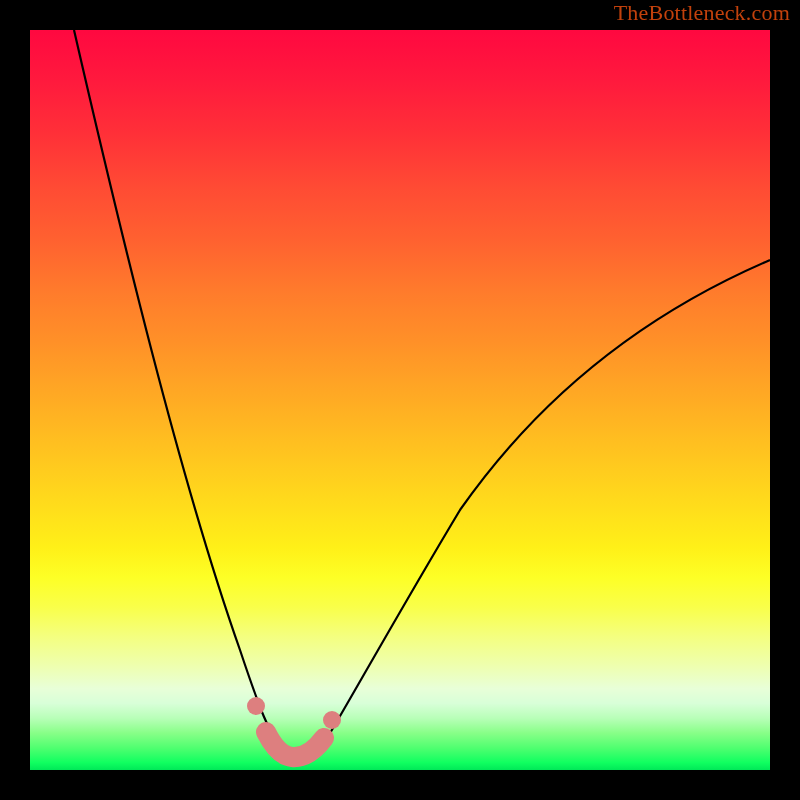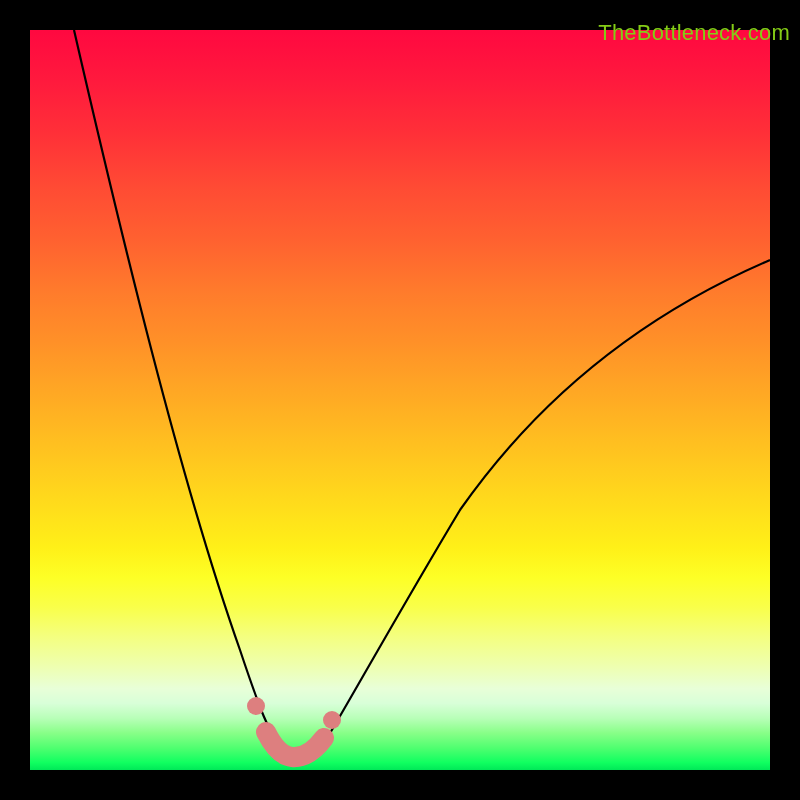--- a/index.html
+++ b/index.html
@@ -53,27 +53,28 @@
       #d8ffd8 91%,
       #b8ffb8 93%,
       #88ff88 95%,
       #50ff70 97%,
       #10ff60 99%,
       #00e858 100%
     );
   }
   .watermark {
     position: absolute;
-    top: 20px;
+    top: 0;
     right: 10px;
-    color: #84cc16;
+    color: #c2410c;
     font-size: 22px;
     font-weight: 500;
     letter-spacing: 0.2px;
     z-index: 10;
+    font-family: Liberation Serif, serif;
   }
   svg.curves {
     position: absolute;
     top: 0;
     left: 0;
     width: 100%;
     height: 100%;
   }
 </style>
 </head>

